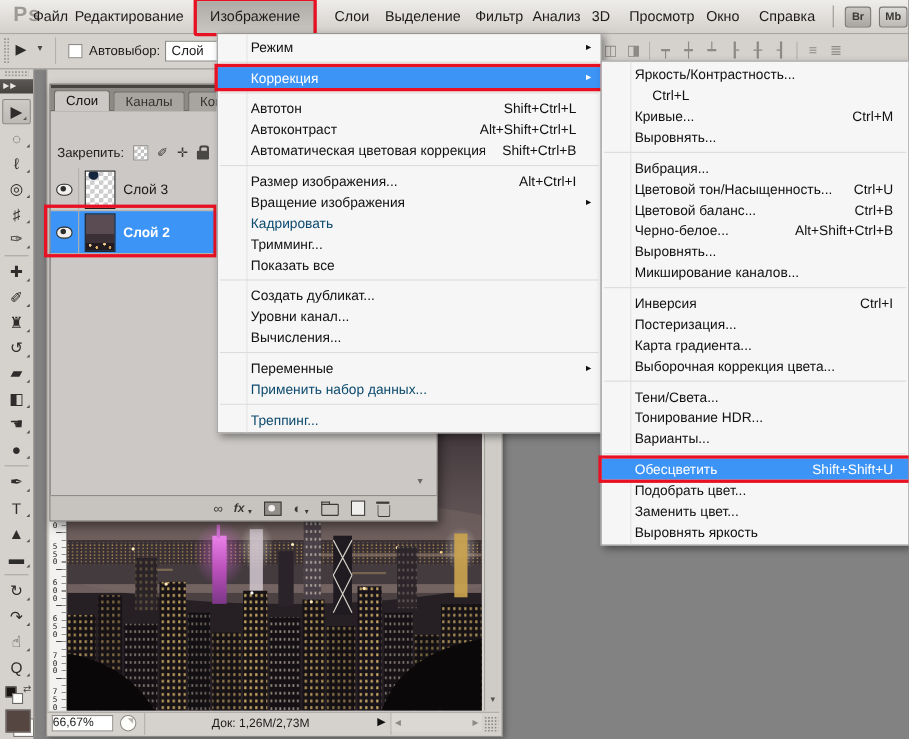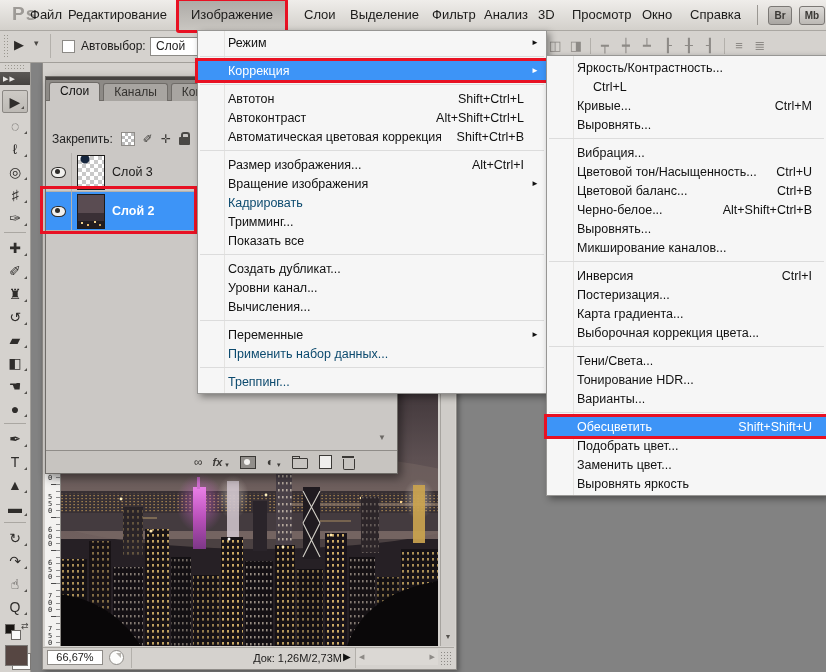--- a/index.html
+++ b/index.html
@@ -85,25 +85,25 @@
   .ruler .ruler-label:nth-of-type(2){top:404px}
   .ruler .ruler-label:nth-of-type(3){top:437px}
   .ruler .ruler-label:nth-of-type(4){top:470px}
   .ruler .ruler-label:nth-of-type(5){top:503px}
   .ruler .ruler-label:nth-of-type(6){top:536px}
   .canvas{position:absolute;left:18px;top:26px;width:377px;height:557px;overflow:hidden;background:#262025}
   .vscroll{position:absolute;left:397px;top:26px;width:14px;height:557px;background:#cfccc8;border-left:1px solid #a6a39e}
   .vs-down{position:absolute;left:1px;bottom:3px;width:12px;height:13px;font-size:7px;line-height:13px;text-align:center;color:#55524e}
   .statusbar{position:absolute;left:0;top:584px;width:411px;height:20px;background:var(--chrome);border-top:1px solid #aaa7a2}
   .sb-zoom{position:absolute;left:4px;top:2px;width:54px;height:13px;background:#fff;border:1px solid #8f8c88;
-           font-size:11px;line-height:13px;text-align:center;color:var(--ink)}
+           font-size:11px;line-height:13px;color:var(--ink)}
   .sb-curl{position:absolute;left:66px;top:2px;width:13px;height:13px;border:1px solid #8f8c88;border-radius:50%;background:#fdfdfc}
   .sb-curl::after{content:"";position:absolute;right:2px;top:2px;border-left:5px solid transparent;border-top:5px solid #b8b5b0}
   .sb-d1{position:absolute;left:88px;top:0;width:1px;height:20px;background:#b3b0ab}
-  .sb-doc{position:absolute;left:89px;top:0;width:210px;height:20px;line-height:20px;text-align:right;font-size:11px;color:var(--ink)}
+  .sb-doc{position:absolute;left:89px;top:0;width:210px;height:20px;line-height:20px;text-align:center;font-size:11px;color:var(--ink)}
   .sb-arrow{position:absolute;left:300px;top:3px;font-size:10px;color:#111}
   .sb-d2{position:absolute;left:312px;top:0;width:1px;height:20px;background:#b3b0ab}
   .sb-hscroll{position:absolute;left:313px;top:1px;width:82px;height:16px;background:#dbd8d4}
   .sb-hl{position:absolute;left:3px;top:4px;font-size:7px;color:#8d8a86}
   .sb-hr{position:absolute;right:3px;top:4px;font-size:7px;color:#8d8a86}
   .sb-grip{position:absolute;right:1px;top:3px;width:13px;height:14px;
            background-image:radial-gradient(circle,#8d8a86 0.8px,transparent 1px);background-size:3px 3px}
 
   
   .lpanel{position:absolute;left:45px;top:76px;width:351px;height:396px;z-index:20;background:#cbc8c5;

